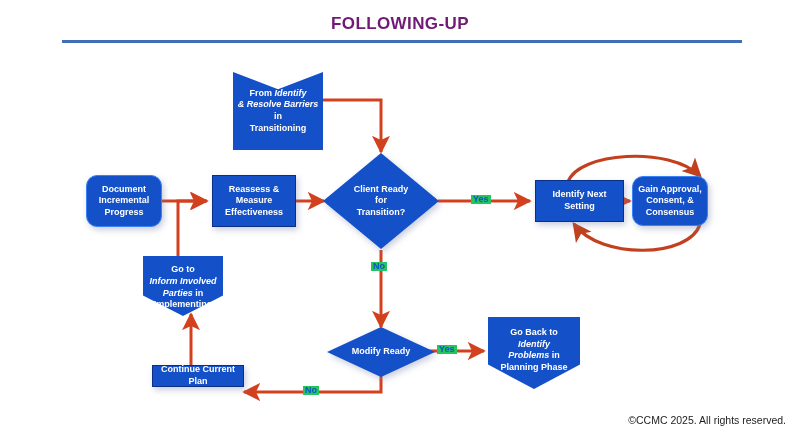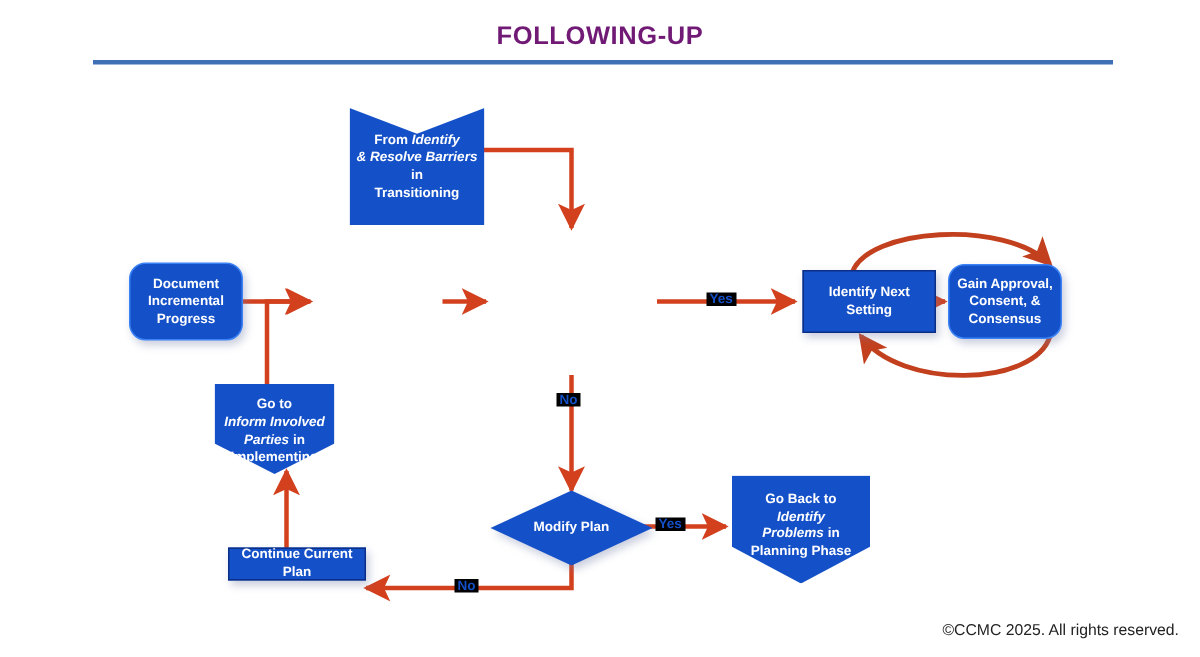--- a/index.html
+++ b/index.html
@@ -94,21 +94,21 @@
   
   .shadow {
     filter: drop-shadow(2px 3px 3px rgba(120,130,170,0.40));
   }
   
   .edge-label {
     position: absolute;
     color: #1450c8;
     font-size: 9px;
     font-weight: bold;
-    background: #000000;
+    background: #22c55e;
     padding: 0 2px;
     line-height: 1;
   }
   
   .footer {
     position: absolute;
     right: 14px;
     bottom: 12px;
     font-size: 10.5px;
     color: #222222;
@@ -167,21 +167,34 @@
   <div class="node notch-top shadow" style="left:233px; top:72px; width:90px; height:78px;">
     <span class="label">From <i>Identify<br>&amp; Resolve Barriers</i> in<br>Transitioning</span>
   </div>
 
   <div class="node round shadow" style="left:86px; top:175px; width:76px; height:52px;">
     <span class="label">Document
 Incremental
 Progress</span>
   </div>
 
-
+  <div class="node rect shadow" style="left:212px; top:175px; width:84px; height:52px;">
+    <span class="label">Reassess &amp;
+Measure
+Effectiveness</span>
+  </div>
+
+  <div class="node diamond shadow" style="left:323px; top:153px; width:116px; height:96px;">
+    <svg width="116" height="96" style="position:absolute;left:0;top:0;">
+      <polygon points="58,0 116,48 58,96 0,48" fill="#1450c8"></polygon>
+    </svg>
+    <span class="label">Client Ready
+for
+Transition?</span>
+  </div>
 
   <div class="node rect shadow" style="left:535px; top:180px; width:89px; height:42px;">
     <span class="label">Identify Next
 Setting</span>
   </div>
 
   <div class="node round shadow" style="left:632px; top:176px; width:76px; height:50px;">
     <span class="label">Gain Approval,
 Consent, &amp;
 Consensus</span>
@@ -193,21 +206,21 @@
 
   <div class="node rect shadow" style="left:152px; top:365px; width:92px; height:22px;">
     <span class="label">Continue Current
 Plan</span>
   </div>
 
   <div class="node diamond shadow" style="left:327px; top:327px; width:108px; height:50px;">
     <svg width="108" height="50" style="position:absolute;left:0;top:0;">
       <polygon points="54,0 108,25 54,50 0,25" fill="#1450c8"></polygon>
     </svg>
-    <span class="label">Modify Plan</span>
+    <span class="label">Modify Ready</span>
   </div>
 
   <div class="node pent-down shadow" style="left:488px; top:317px; width:92px; height:72px; align-items:flex-start; padding-top:10px;">
     <span class="label">Go Back to<br><i>Identify<br>Problems</i> in<br>Planning Phase</span>
   </div>
 
   <div class="edge-label" style="left:471px; top:195px;">Yes</div>
   <div class="edge-label" style="left:371px; top:262px;">No</div>
   <div class="edge-label" style="left:437px; top:345px;">Yes</div>
   <div class="edge-label" style="left:303px; top:386px;">No</div>

